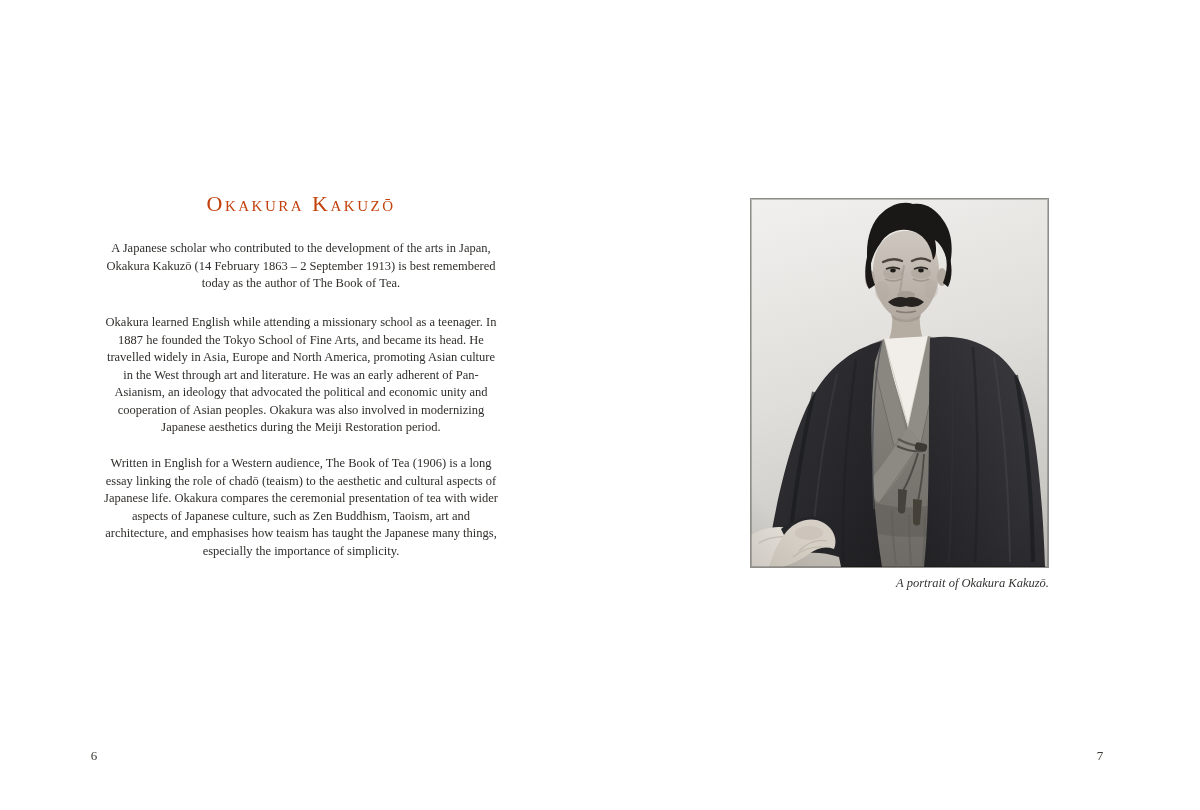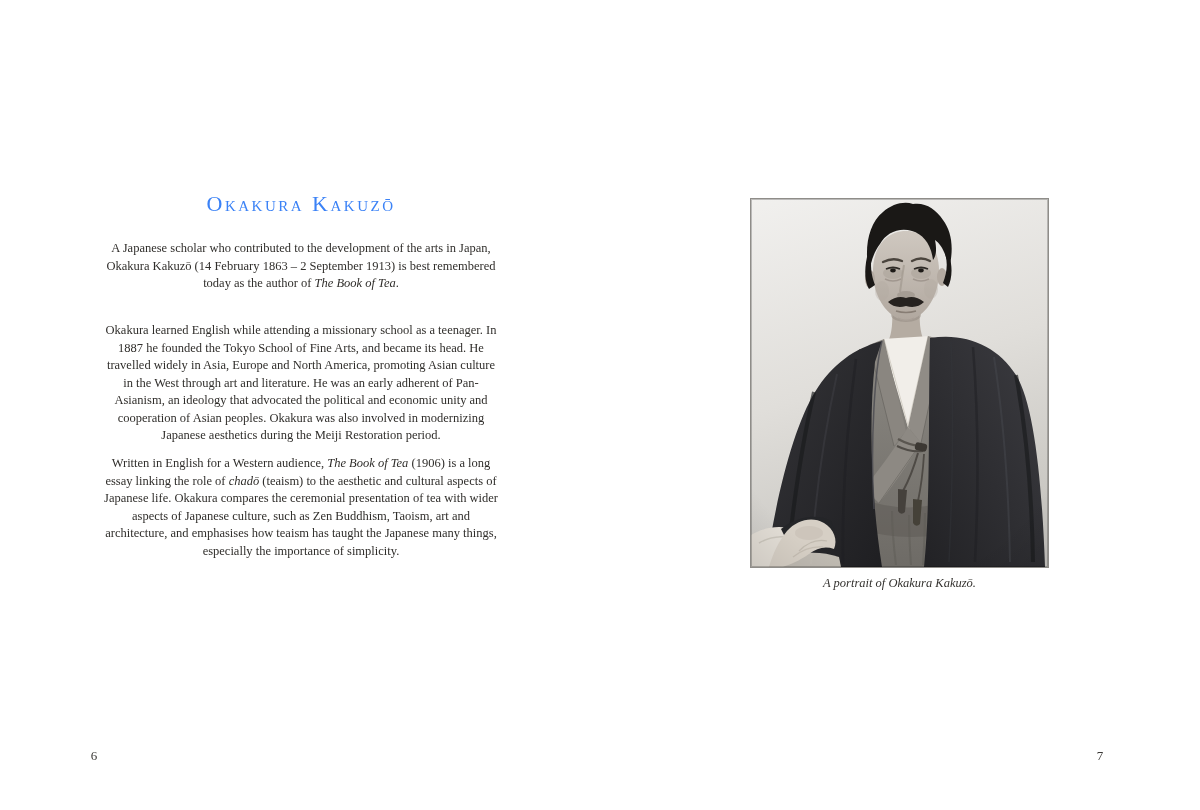--- a/index.html
+++ b/index.html
@@ -15,37 +15,37 @@
   .page-title {
     position: absolute;
     left: 103px;
     top: 191px;
     width: 396px;
     text-align: center;
     font-size: 22px;
     font-weight: normal;
     font-variant: small-caps;
     letter-spacing: 2.5px;
-    color: #3b82f6;
+    color: #c2410c;
     margin: 0;
   }
   .body-par {
     position: absolute;
     left: 103px;
     width: 396px;
     margin: 0;
     text-align: center;
     font-size: 12.5px;
     line-height: 17.5px;
     color: #302e2b;
   }
   #par-1 { top: 240px; }
-  #par-2 { top: 322px; }
+  #par-2 { top: 314px; }
   #par-3 { top: 455px; }
-  .it { font-style: italic; }
+  .it { }
   .folio {
     position: absolute;
     top: 748px;
     width: 24px;
     text-align: center;
     font-size: 13px;
     color: #3a3835;
   }
   #folio-left  { left: 82px; }
   #folio-right { left: 1088px; }
@@ -59,21 +59,21 @@
     box-shadow: 0 0 0 1px rgba(255,255,255,0.6) inset;
     background: #e9e7e3;
   }
   #photo-frame svg { display: block; }
   #photo-caption {
     position: absolute;
     left: 750px;
     top: 576px;
     width: 299px;
     margin: 0;
-    text-align: center;
+    text-align: right;
     font-style: italic;
     font-size: 12.5px;
     color: #34322f;
   }
 </style>
 </head>
 <body>
 
 <div id="spread">
 

